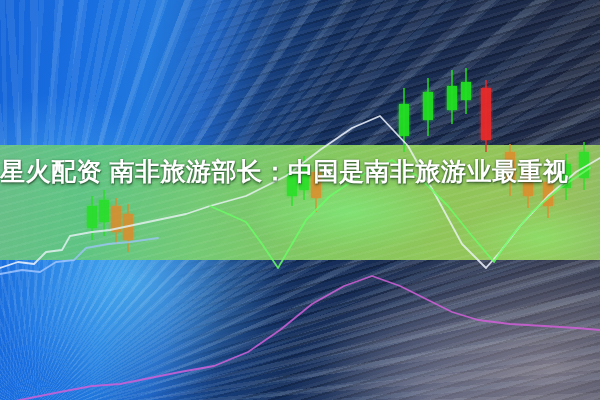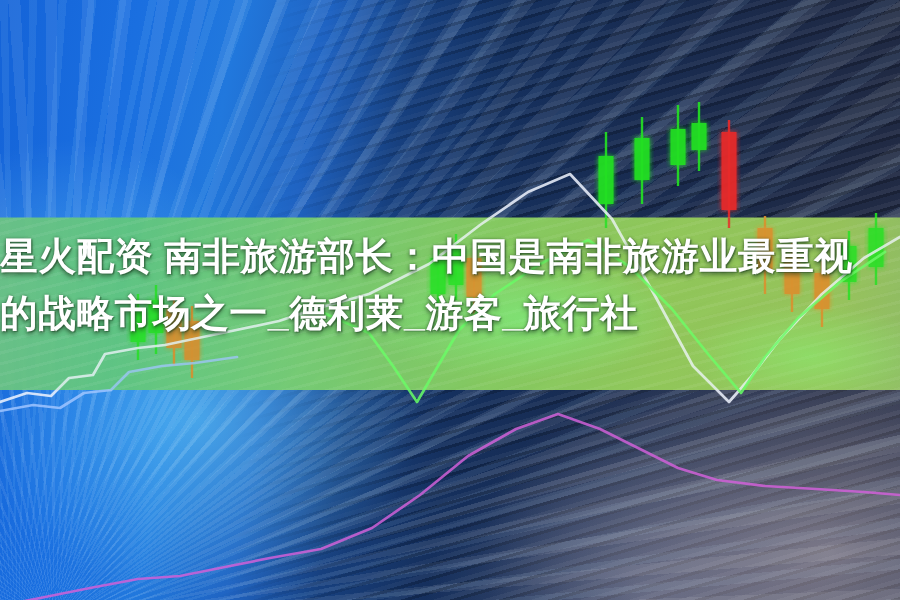--- a/index.html
+++ b/index.html
@@ -264,16 +264,15 @@
           <polyline points="0,268 18,262 34,264 46,252 62,250 70,236 92,232 110,230 148,222 186,214 210,206 246,196 286,176 320,150 352,128 380,116 408,146 436,196 462,244 486,268 500,252 520,226 548,196 576,172 600,158" fill="none" stroke="#f0f4ff" stroke-width="1.8" stroke-linejoin="round" stroke-linecap="round" opacity="0.85"></polyline>
           <polyline points="0,404 30,398 60,392 92,386 120,384 150,378 180,372 214,366 248,352 280,330 312,304 344,286 372,276 400,286 428,300 452,312 478,320 510,324 544,326 576,328 600,330" fill="none" stroke="#d060d8" stroke-width="1.8" stroke-linejoin="round" stroke-linecap="round" opacity="0.85"></polyline>
           <polyline points="0,274 22,270 40,272 56,262 74,260 86,248 108,244 130,242 158,238" fill="none" stroke="#9fc4ff" stroke-width="1.8" stroke-linejoin="round" stroke-linecap="round" opacity="0.85"></polyline>
           <polyline points="210,206 246,222 262,244 278,268 292,244 306,220 330,196 360,176 392,160 420,178 448,206 472,236 494,262 510,238 532,212 560,188 590,168" fill="none" stroke="#66ff66" stroke-width="1.8" stroke-linejoin="round" stroke-linecap="round" opacity="0.85"></polyline>
         </g>
     </g>
   </svg>
 
   <div class="headline">
     <span class="ln">星火配资 南非旅游部长：中国是南非旅游业最重视</span>
-    <span class="ln">的战略市场之一_德利莱_游客_旅行社</span>
   </div>
 
 </div>
 
 </body></html>

